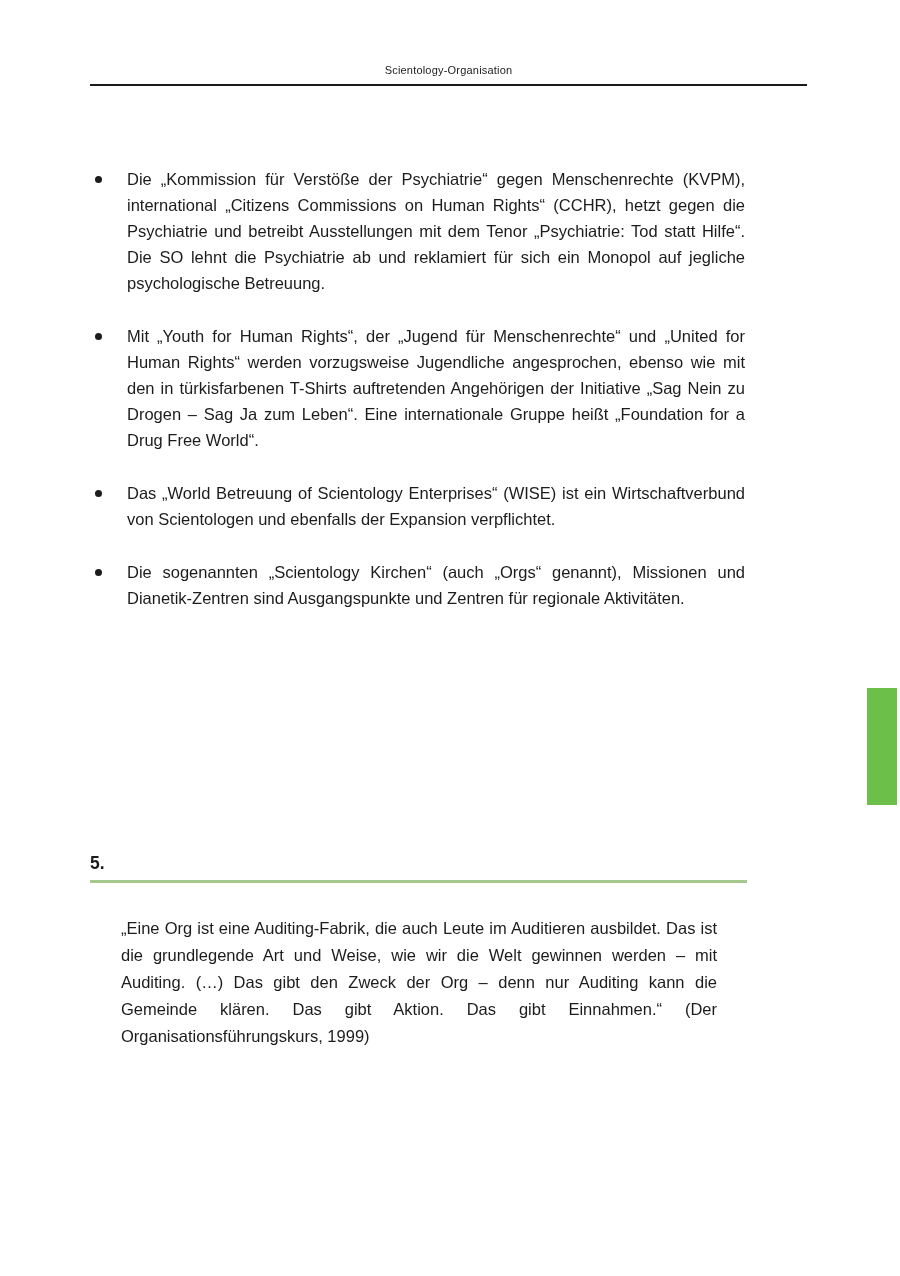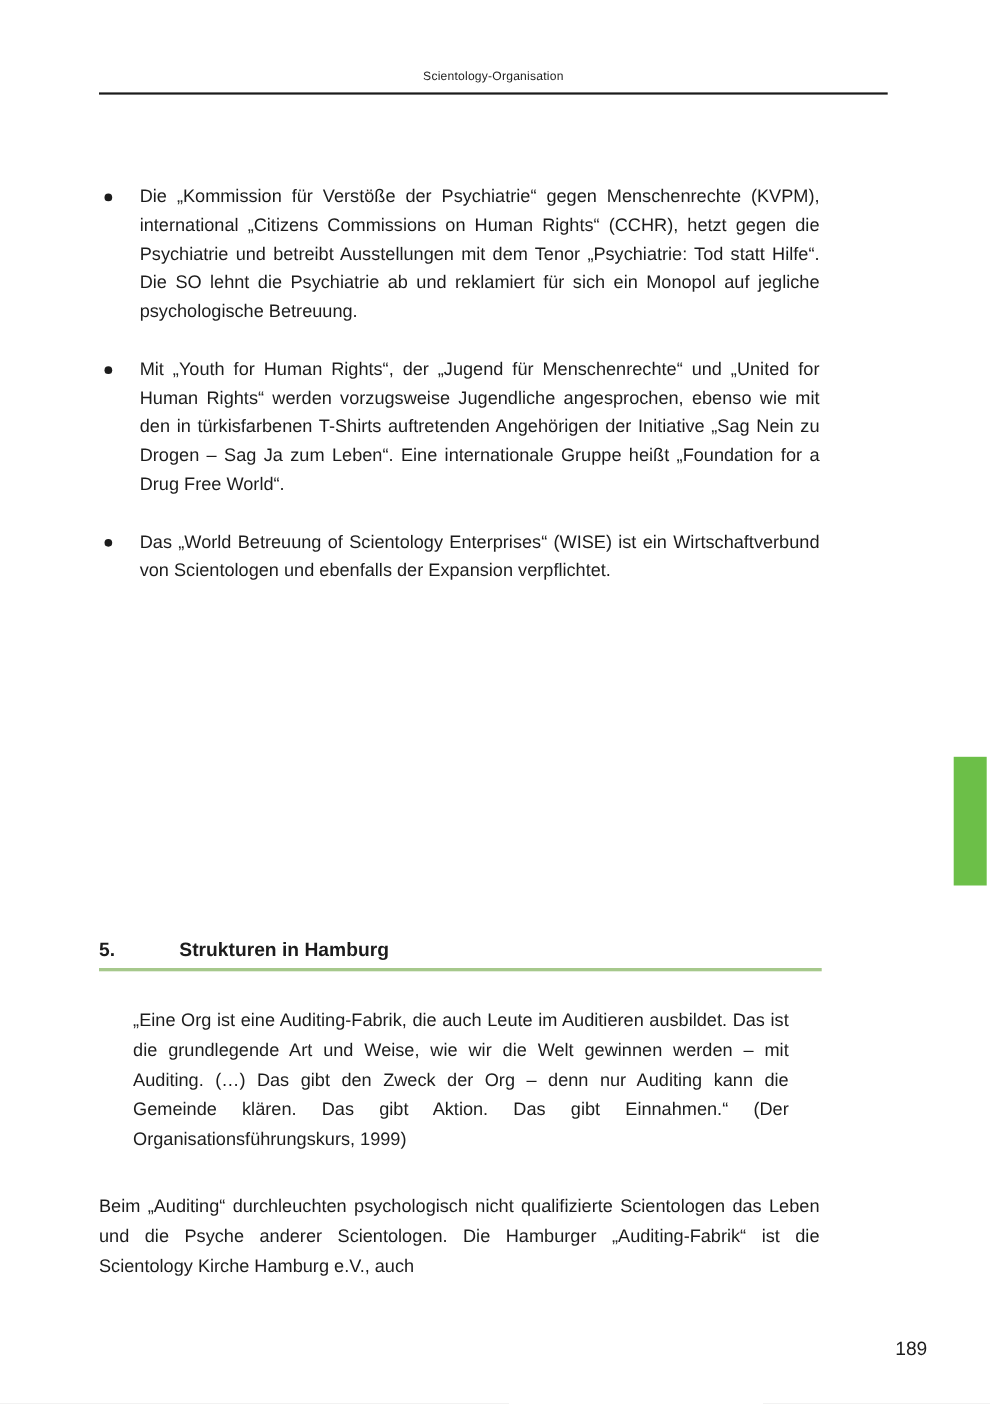--- a/index.html
+++ b/index.html
@@ -151,28 +151,31 @@
           <span class="bullet-dot"></span>
         </span>
       <div class="bullet-text">Mit „Youth for Human Rights“, der „Jugend für Menschenrechte“ und „United for Human Rights“ werden vorzugsweise Jugendliche angesprochen, ebenso wie mit den in türkisfarbenen T-Shirts auf­tretenden Angehörigen der Initiative „Sag Nein zu Drogen – Sag Ja zum Leben“. Eine internationale Gruppe heißt „Foundation for a Drug Free World“.</div>
     </div>
     <div class="bullet-item">
       <span class="bullet-marker">
           <span class="bullet-dot"></span>
         </span>
       <div class="bullet-text">Das „World Betreuung of Scientology Enterprises“ (WISE) ist ein Wirtschaftverbund von Scientologen und ebenfalls der Expansion verpflichtet.</div>
     </div>
+    <div class="bullet-item">
+      <span class="bullet-marker">
+          <span class="bullet-dot"></span>
+        </span>
+      <div class="bullet-text">Die sogenannten „Scientology Kirchen“ (auch „Orgs“ genannt), Missionen und Dianetik-Zentren sind Ausgangspunkte und Zentren für regionale Aktivitäten.</div>
+    </div>
   </div>
 
   <div class="section-heading">
     <span class="section-number">5.</span>
-    <span class="section-title">Strukturen in Hamburg</span>
   </div>
 
   <div class="quote-block">„Eine Org ist eine Auditing-Fabrik, die auch Leute im Auditieren ausbildet. Das ist die grundlegende Art und Weise, wie wir die Welt gewinnen werden – mit Auditing. (…) Das gibt den Zweck der Org – denn nur Auditing kann die Gemeinde klären. Das gibt Aktion. Das gibt Einnahmen.“ (Der Organisationsführungskurs, 1999)</div>
 
-  <div class="body-paragraph">Beim „Auditing“ durchleuchten psychologisch nicht qualifizierte Scien­tologen das Leben und die Psyche anderer Scientologen. Die Hambur­ger „Auditing-Fabrik“ ist die Scientology Kirche Hamburg e.V., auch</div>
 
-  <div class="page-number">189</div>
 
   <div class="chapter-tab"></div>
 
 </div>
 
 </body></html>

